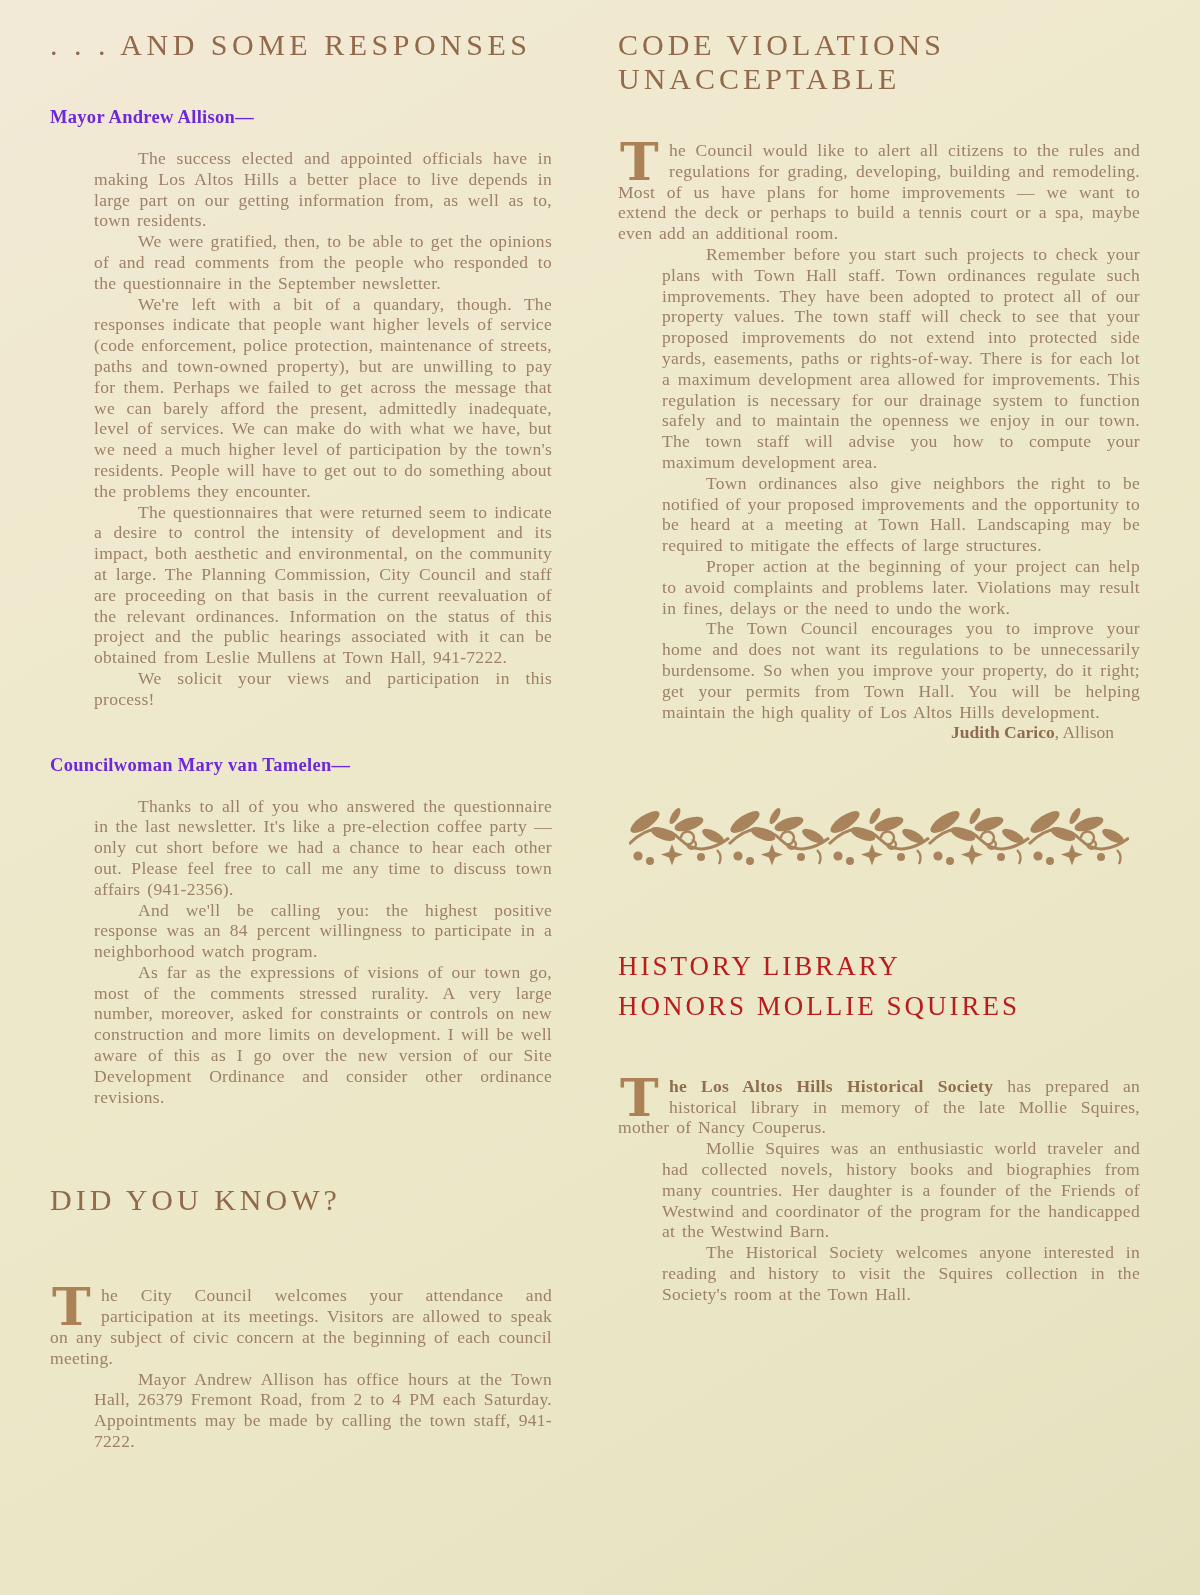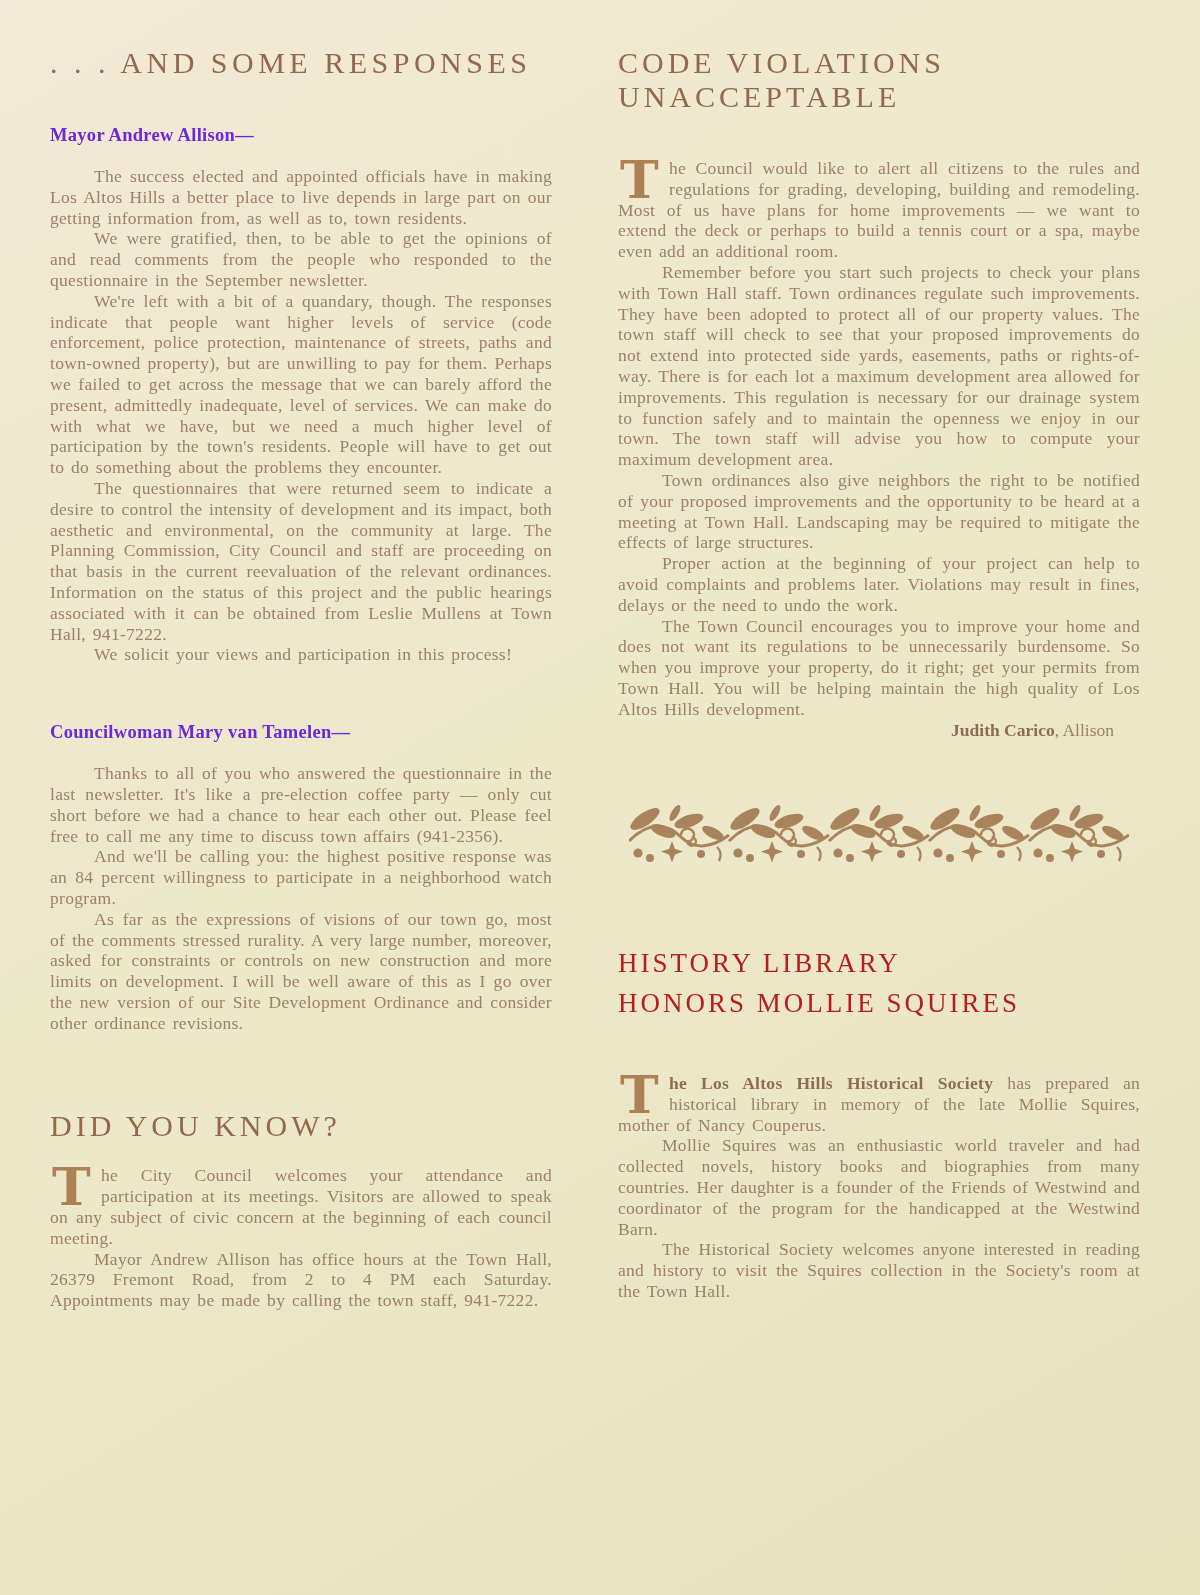--- a/index.html
+++ b/index.html
@@ -1,53 +1,53 @@
 <!DOCTYPE html>
 <html><head>
 <meta charset="utf-8">
 <style>
   html, body { margin:0; padding:0; }
   body {
     width:1200px; height:1595px; position:relative; overflow:hidden;
     background: linear-gradient(150deg, #f3e9d8 0%, #f0e9d0 18%, #ece8c9 50%, #e9e5c4 82%, #e5e1bf 100%);
     font-family: "Liberation Serif", serif;
   }
-  .col { position:absolute; top:46px; }
+  .col { position:absolute; top:28px; }
   .col-left  { left:50px;  width:502px; }
   .col-right { left:618px; width:522px; }
 
   .headline {
     margin:0; font-weight:normal; font-size:30px; line-height:34px;
     letter-spacing:4.5px; color:#92694а;
     color:#92694a;
     font-family:"Liberation Serif", serif;
   }
   .headline.main-gap { margin-bottom:44px; }
 
   .subhead {
     margin:0 0 19px 0; font-size:18.5px; line-height:23px;
     font-weight:bold; color:#6d28d9; letter-spacing:0.3px;
   }
-  .subhead.gap-top { margin-top:56px; }
+  .subhead.gap-top { margin-top:44px; }
 
   .body {
     margin:0; font-size:17.5px; line-height:20.8px; color:#9d8067;
     text-align:justify; word-spacing:0.12em; letter-spacing:0.3px;
   }
-  .ind { text-indent:44px; }
+  .ind { text-indent:44px;margin-left:44px; }
 
   .dropcap {
     float:left; font-family:"DejaVu Serif", serif; font-weight:bold;
     font-size:52px; line-height:38px; color:#ac8156; margin:3px 10px 0 2px;
   }
   .bold { font-weight:bold; color:#8f6c4e;text-align:right; }
 
   .signature { text-align:right; padding-right:26px; font-size:17.5px; line-height:21.5px; color:#9d8067; }
 
-  .didyou   { margin-top:76px; margin-bottom:22px; letter-spacing:4px; }
+  .didyou   { margin-top:76px; margin-bottom:68px; letter-spacing:4px; }
 
   .divider  { margin-top:60px; text-align:center; }
   .divider svg { display:block; margin:0 auto; }
 
   .headline-2line { margin-top:76px; margin-bottom:50px; font-size:27px; line-height:40px; letter-spacing:3px; color:#b91c1c; font-weight:normal; }
   .headline-2line span { display:block; }
 
   p { -webkit-hyphens:none; hyphens:none; }
   .clearfix::after { content:""; display:block; clear:both; }
 </style>

